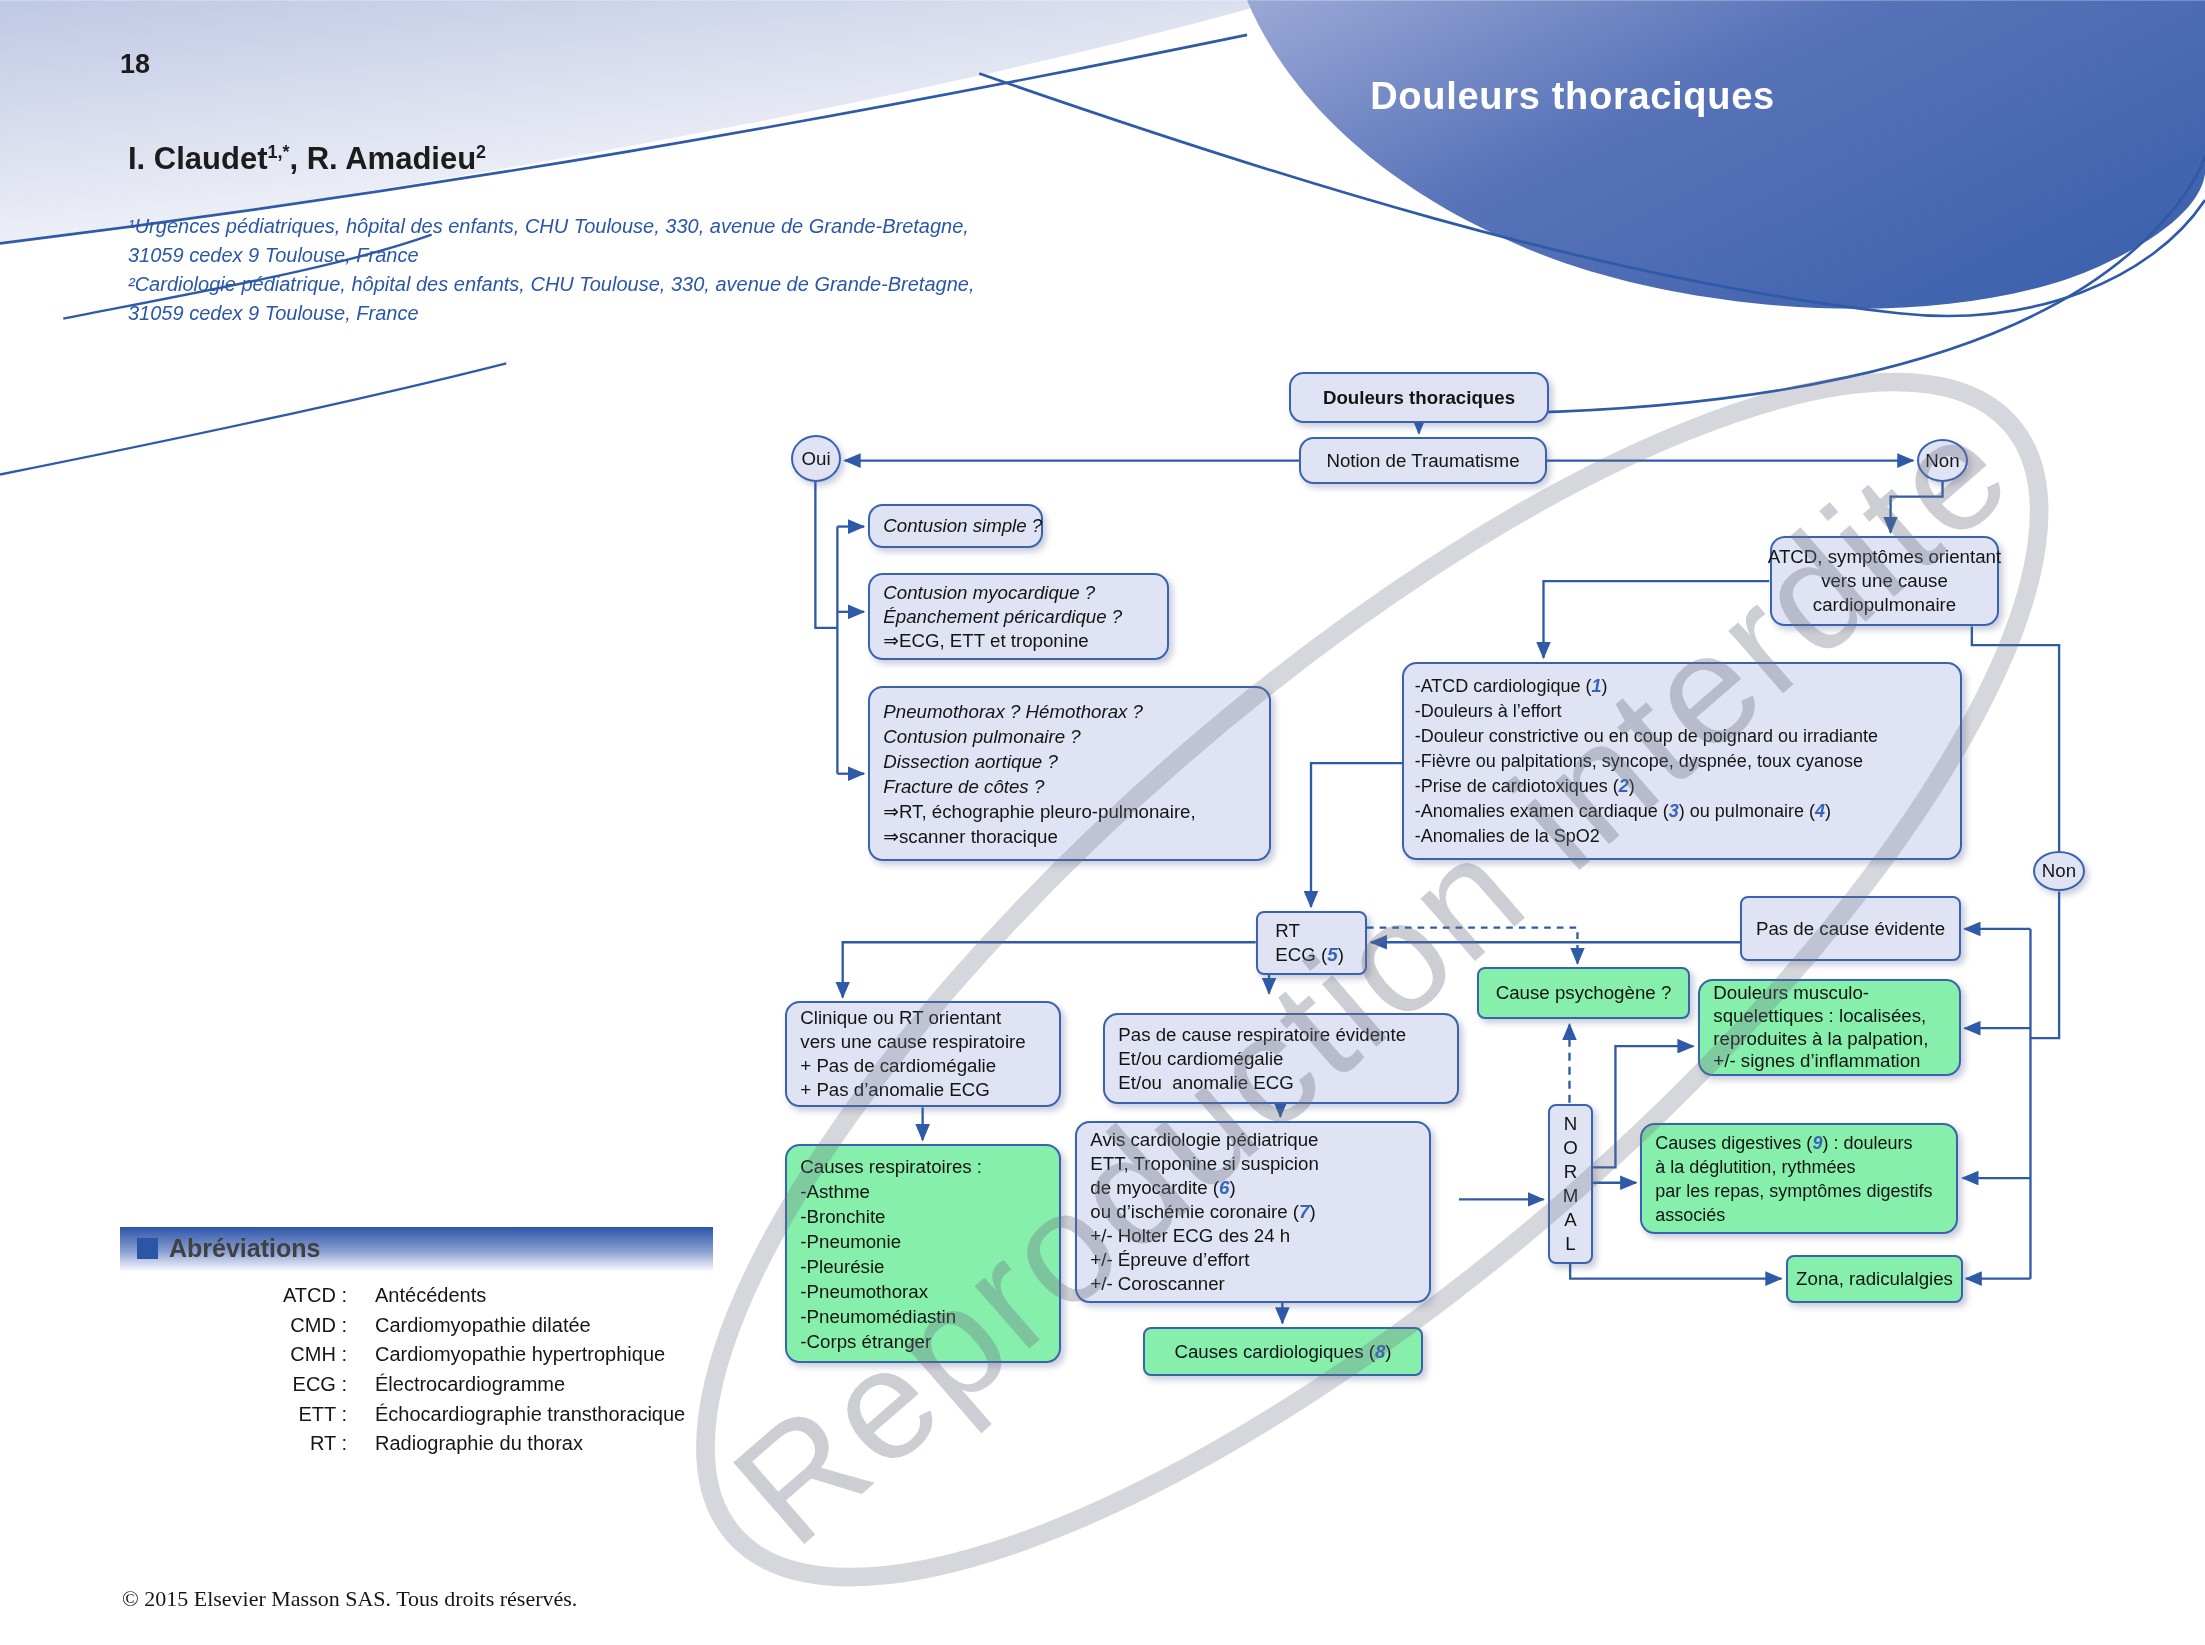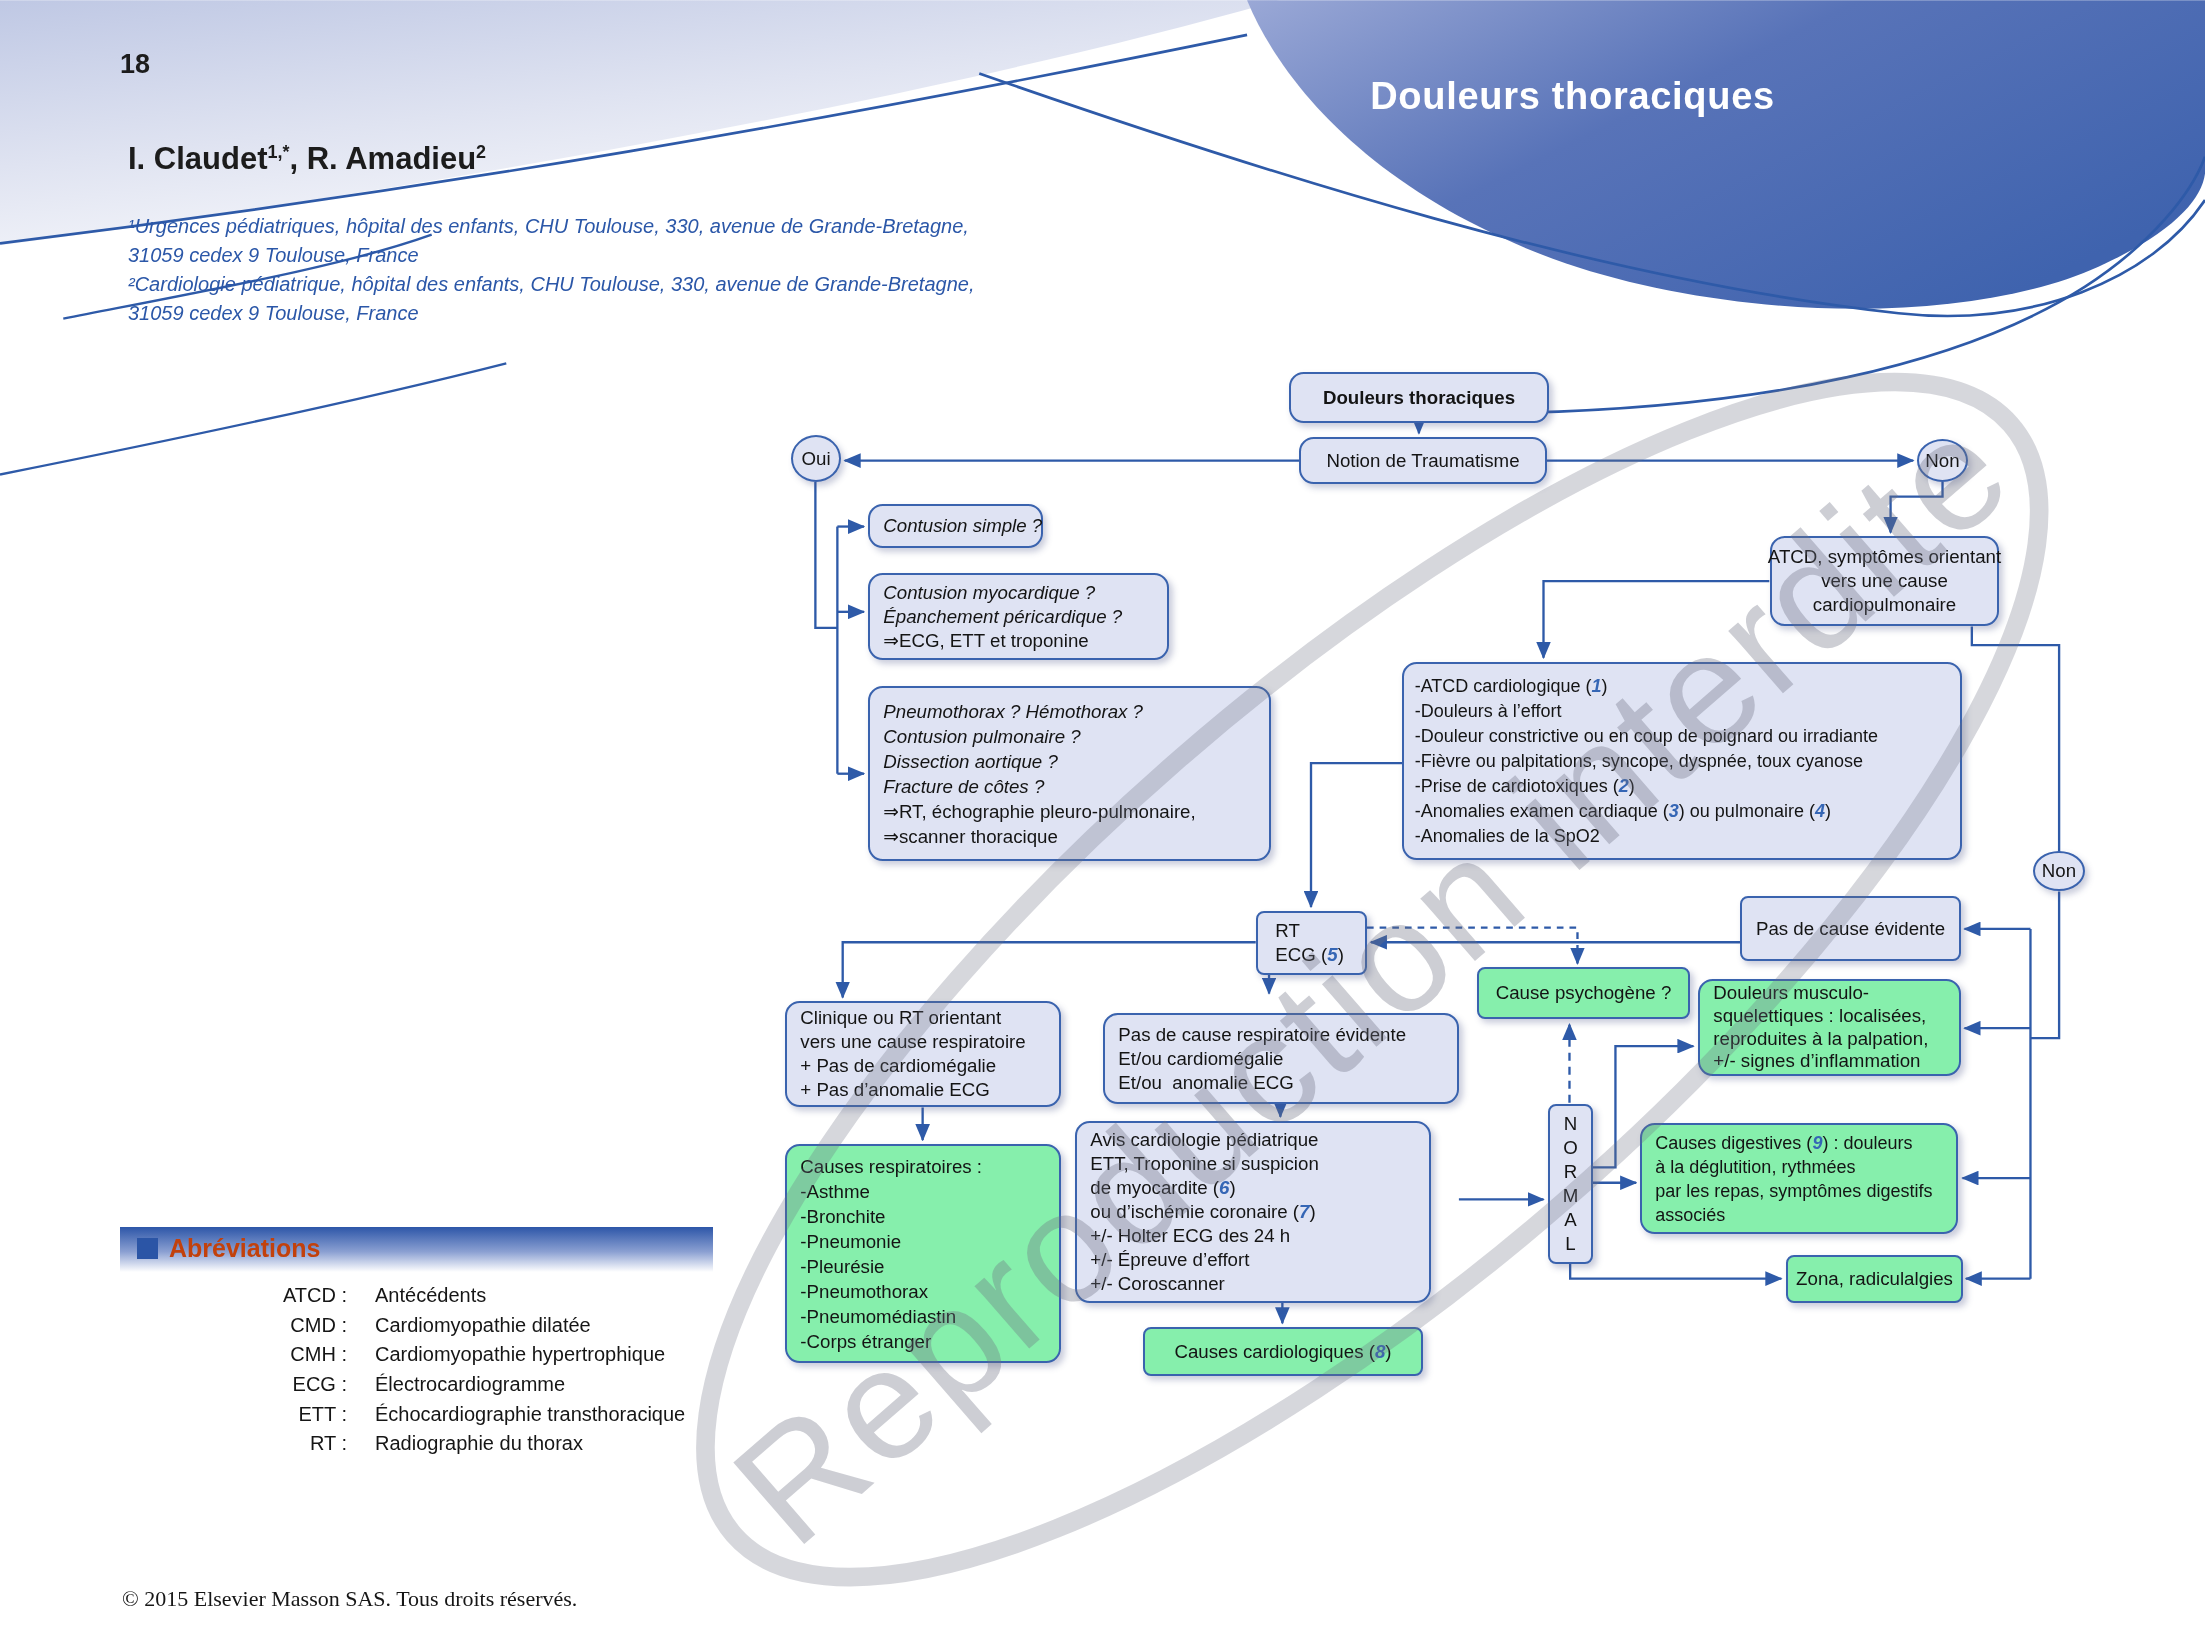--- a/index.html
+++ b/index.html
@@ -33,21 +33,21 @@
   .r28{border-radius:8px;}
   
   .wm{position:absolute;left:0;top:0;width:2205px;height:1646px;z-index:4;pointer-events:none;}
   .wm-text{position:absolute;left:1372px;top:979px;transform:translate(-50%,-50%) rotate(-41deg);
            font-size:157px;letter-spacing:4px;color:rgba(108,112,128,.34);white-space:nowrap;}
   
   .ab-band{position:absolute;left:120px;top:1227px;width:593px;height:45px;z-index:2;
            background:linear-gradient(180deg,#2d56a8 0%,#8ba0d2 55%,#ffffff 100%);}
   .ab-head{position:absolute;left:137px;top:1234px;z-index:3;display:flex;align-items:center;}
   .ab-sq{width:21.3px;height:21.3px;background:#2b55a6;margin-right:10.7px;}
-  .ab-title{font-size:25px;font-weight:bold;color:#c2410c;}
+  .ab-title{font-size:25px;font-weight:bold;color:#404040;}
   .ab-list{position:absolute;left:137px;top:1283px;z-index:2;display:grid;
            grid-template-columns:210px auto;column-gap:28px;row-gap:4.7px;
            font-size:20px;line-height:25px;color:#161616;}
   .ab-list .ab{text-align:right;}
   .copyright{position:absolute;left:122px;top:1586px;z-index:2;
              font-family:"Liberation Serif","DejaVu Serif",serif;font-size:22px;color:#161616;}
 </style>
 </head>
 <body>
 

